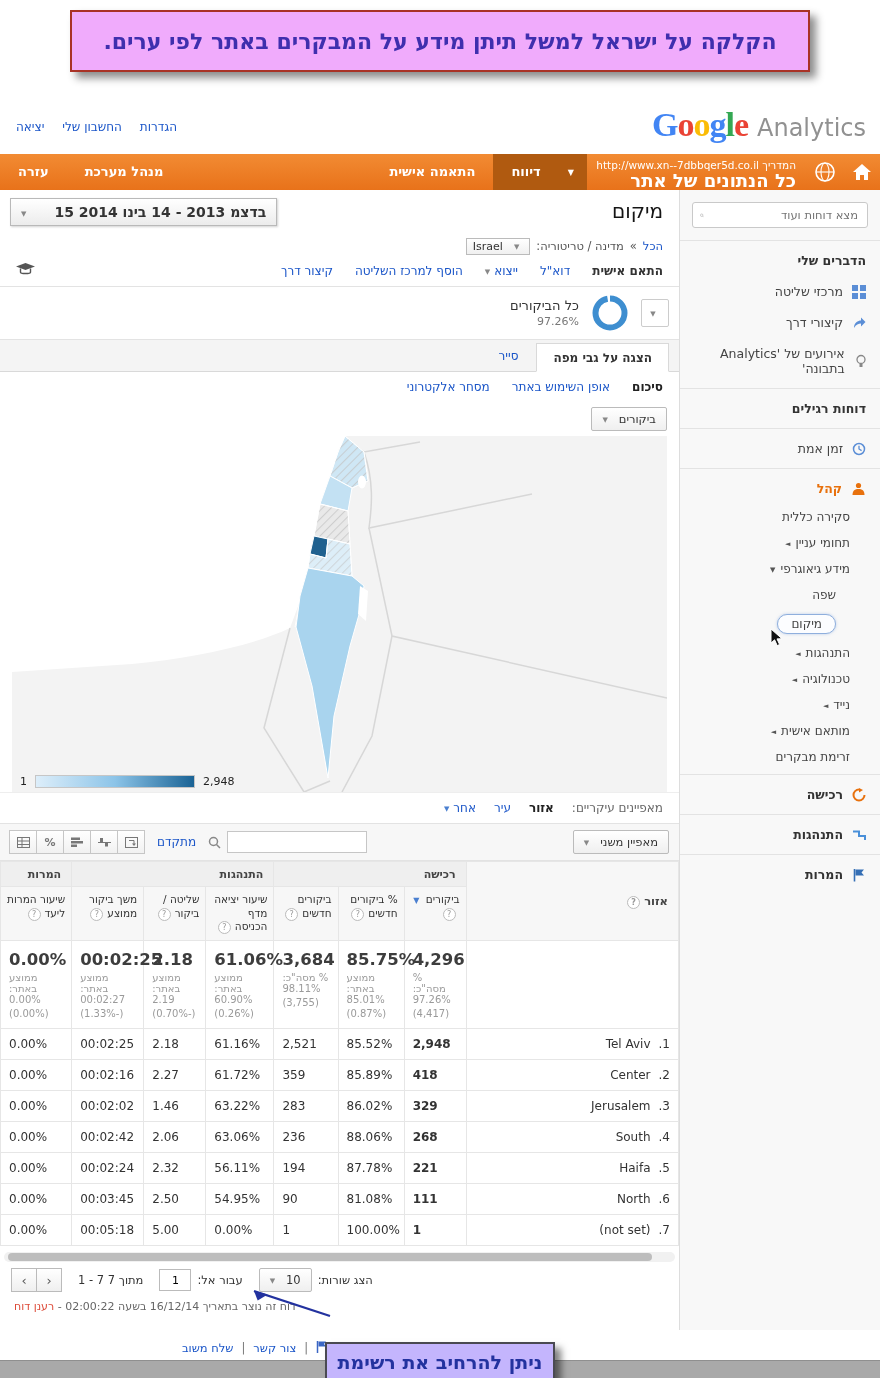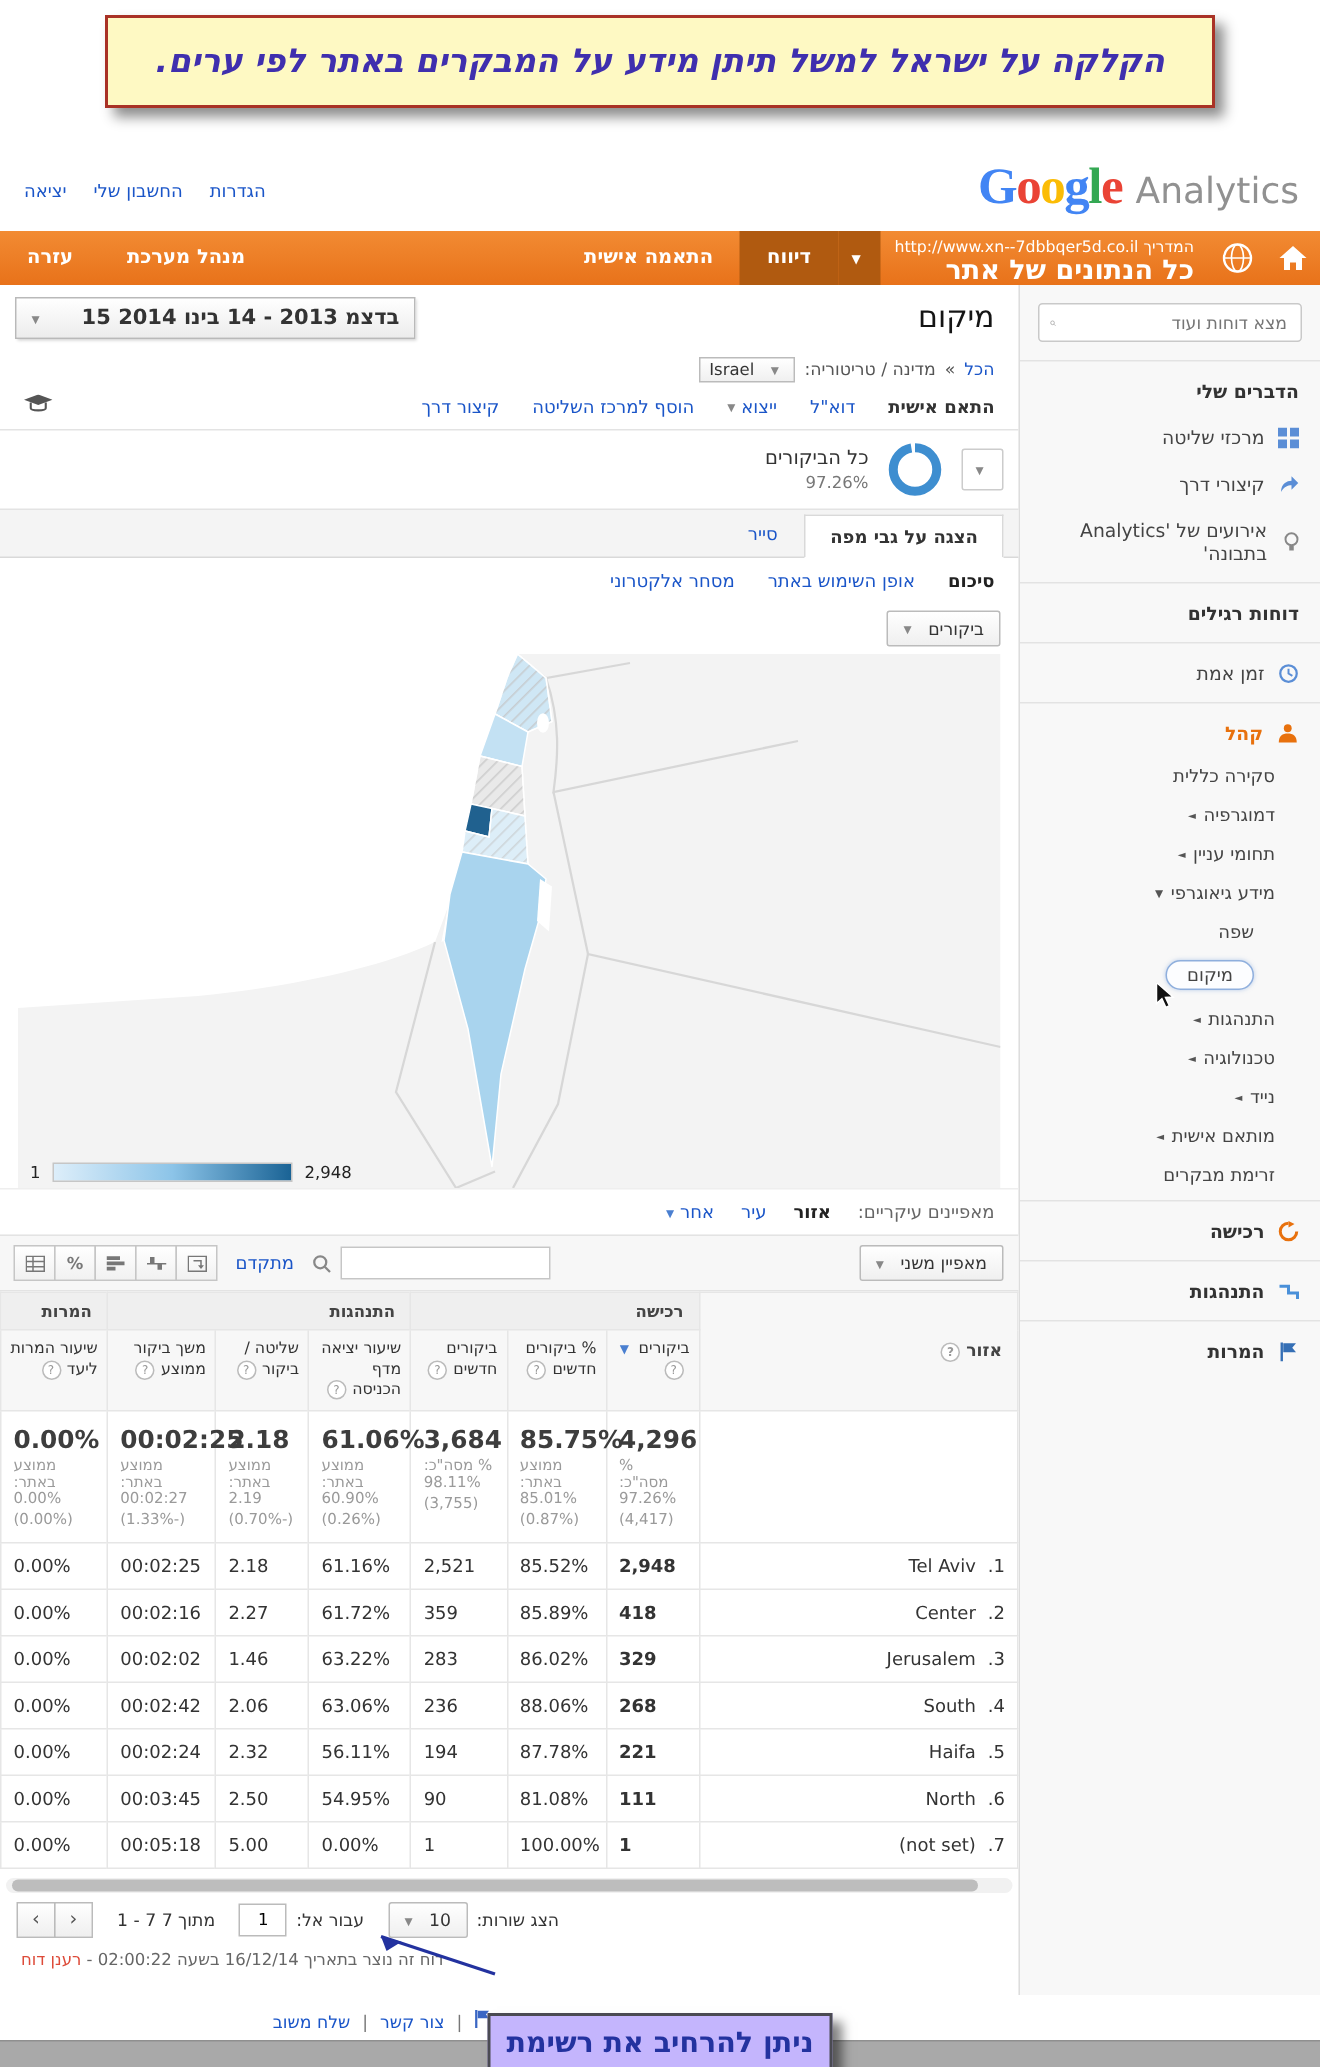--- a/index.html
+++ b/index.html
@@ -6,23 +6,23 @@
   #page{position:relative;width:880px;height:1378px;overflow:hidden;background:#fff;
         direction:rtl;font-family:"DejaVu Sans","Liberation Sans",sans-serif;font-size:12px;color:#333;}
   a,.lnk{color:#1a55c8;text-decoration:none;cursor:pointer;}
   .cd::after{content:"▼";font-size:7px;color:#888;margin-right:4px;vertical-align:1px;}
   .cd-w::after{color:#fff;font-size:8px;}
   .cd-b::after{color:#4a7fd0;}
   .cl::after{content:"◄";font-size:7px;color:#555;margin-right:5px;vertical-align:1px;}
   .cdd::after{content:"▼";font-size:7px;color:#555;margin-right:5px;vertical-align:1px;}
 
   
-  #anno-top{position:absolute;top:10px;right:70px;width:736px;height:58px;background:#fef9c3;
+  #anno-top{position:absolute;top:10px;right:70px;width:736px;height:58px;background:#f0abfc;
     border:2px solid #a93226;box-shadow:6px 6px 8px rgba(0,0,0,.45);display:flex;align-items:center;
-    justify-content:center;font-size:22px;font-weight:bold;color:#3f2fae;z-index:40;font-style:italic;}
+    justify-content:center;font-size:22px;font-weight:bold;color:#3f2fae;z-index:40;}
 
   
   #hdr{position:absolute;top:98px;left:0;width:100%;height:56px;background:#fff;}
   #hdr-links{position:absolute;top:22px;left:16px;display:flex;gap:18px;font-size:12px;}
   #logo{position:absolute;top:8px;right:14px;display:flex;align-items:baseline;gap:9px;direction:ltr;}
   #logo .gword{font-family:"Liberation Serif","DejaVu Serif",serif;font-size:34px;font-weight:bold;letter-spacing:-1px;}
   .gl0,.gl3{color:#4285f4}.gl1,.gl5{color:#ea4335}.gl2{color:#fbbc05}.gl4{color:#34a853}
   #logo .an{font-size:24px;color:#919191;}
 
   
@@ -250,21 +250,20 @@
 
     <div class="side-sec">
       <div class="side-item orange">
         <svg width="15" height="14">
             <circle cx="7.5" cy="3.5" r="2.6" fill="#e8710d"></circle>
             <path d="M1.5,13 C1.5,8.5 4,7 7.5,7 C11,7 13.5,8.5 13.5,13 Z" fill="#e8710d"></path>
           </svg>
         <span class="it-lbl">קהל</span>
       </div>
       <div class="sub-item"><span>סקירה כללית</span></div>
-      <div class="sub-item"><span>דמוגרפיה</span><span class="cl"></span></div>
       <div class="sub-item"><span>תחומי עניין</span><span class="cl"></span></div>
       <div class="sub-item"><span>מידע גיאוגרפי</span><span class="cdd"></span></div>
       <div class="sub-item sub2"><span>שפה</span></div>
       <div class="sub-item sub2">
         <span class="loc-pill">
           <span>מיקום</span>
           <span class="loc-cursor">
             <svg width="14" height="18" viewBox="0 0 14 18">
                 <path d="M1,0 L1,14 L4.6,10.8 L7.2,16.6 L9.6,15.5 L7,9.9 L12,9.7 Z" fill="#111" stroke="#fff" stroke-width="1"></path>
               </svg>

